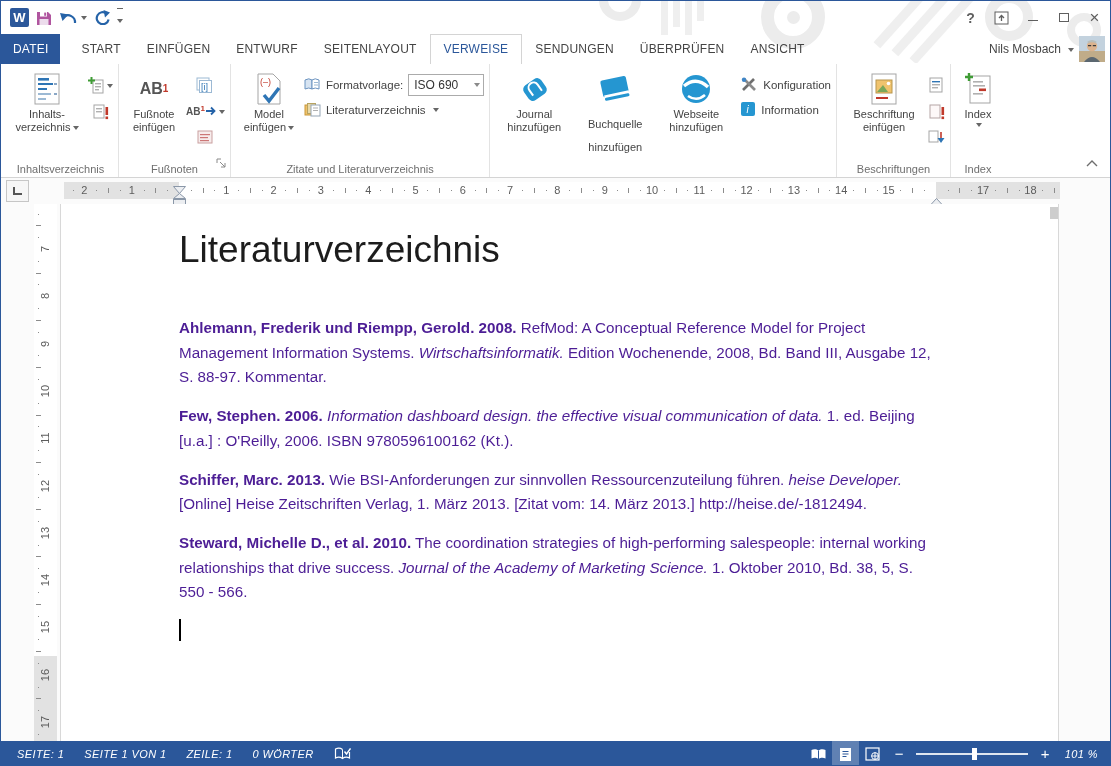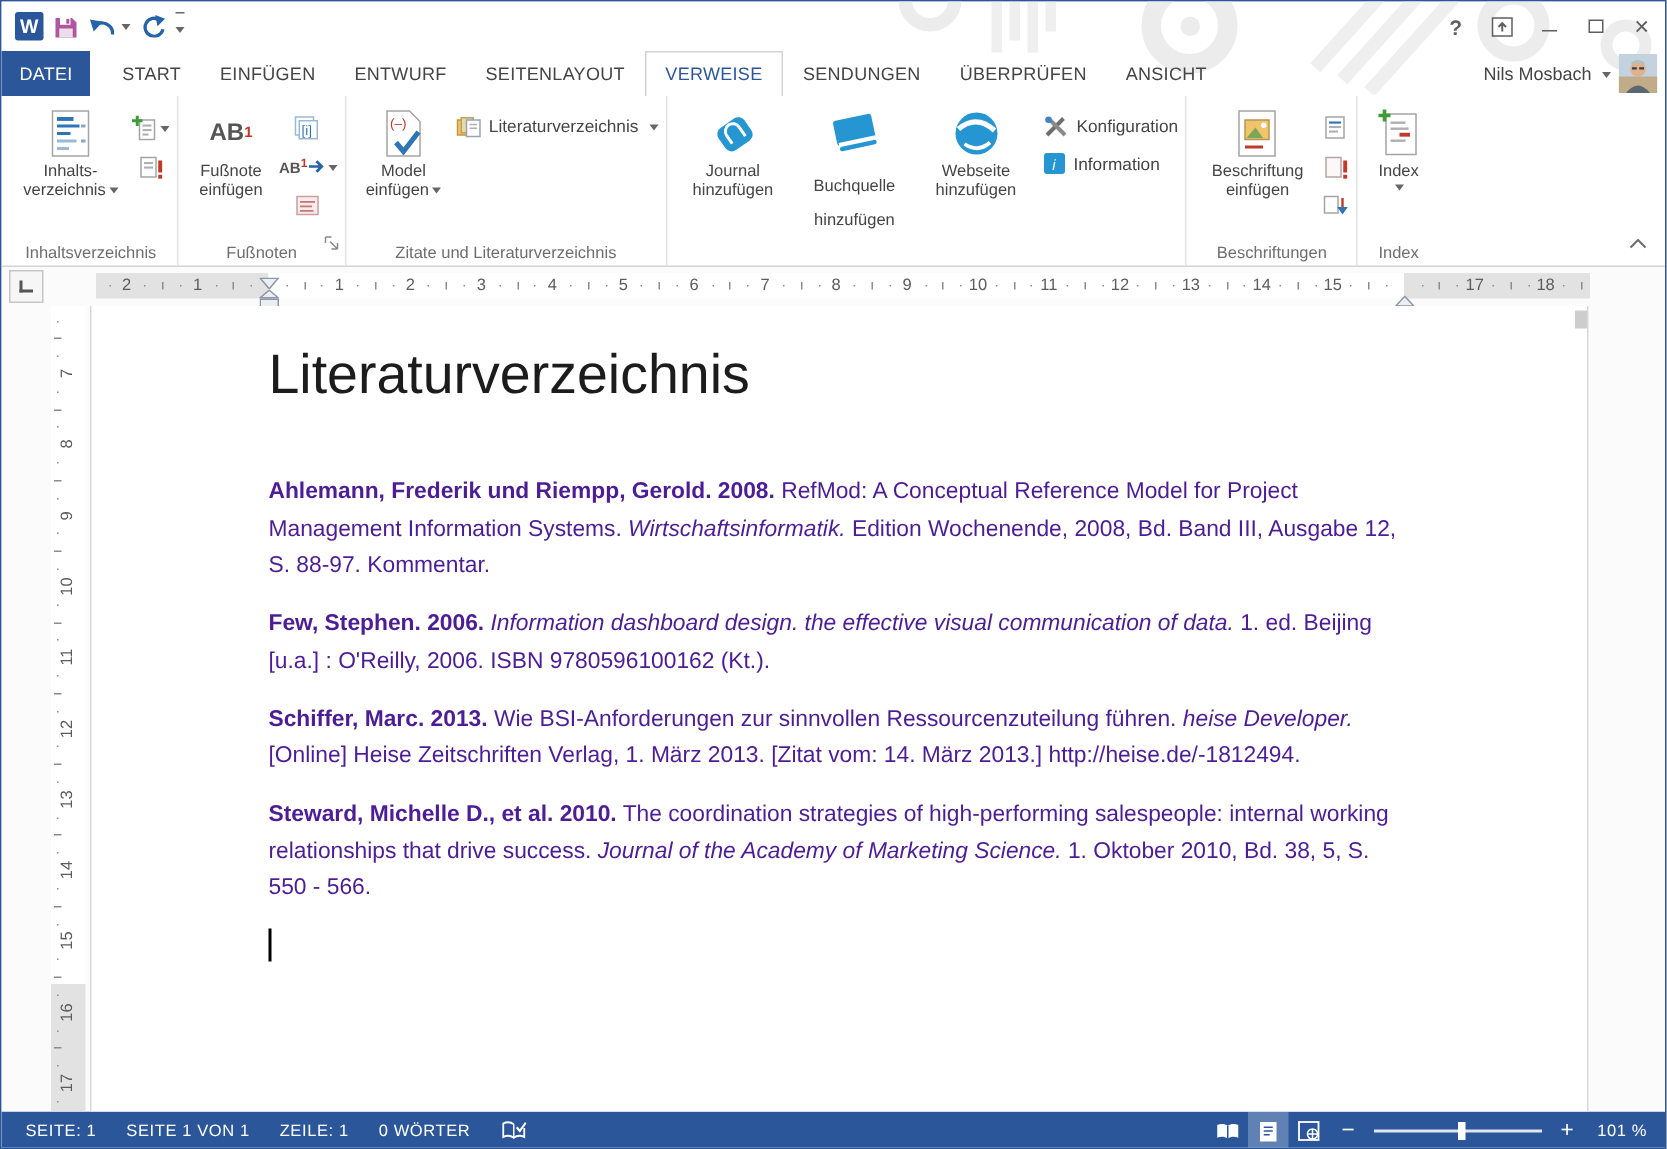--- a/index.html
+++ b/index.html
@@ -75,21 +75,21 @@
   .page { position:absolute; left:1px; top:0; width:999px; height:100%; background:#fff; border-left:1px solid #d8d8d8; border-right:1px solid #d8d8d8; padding:0 123px 0 118px; }
   .vscrollthumb { position:absolute; left:991px; top:3px; width:8px; height:12px; background:#cdcdcd; }
   .doc-title { font-size:37px; font-weight:300; color:#1c1c1c; margin:24px 0 44px 0; line-height:44px; }
   .bib p { font-size:15.2px; line-height:24.7px; color:#4c1d95; margin:0 0 14px 0; }
   .bib .b { font-weight:bold; }
   .bib .i { font-style:italic; }
   .cursorline { position:relative; height:24px; margin-top:1px; }
   .caret-bar { position:absolute; left:0; top:0; width:2px; height:22px; background:#000; }
 
   
-  .statusbar { height:26px; background:#2b579a; display:flex; align-items:center; color:#fff; font-size:11px; letter-spacing:.4px; padding-left:6px; }
+  .statusbar { height:26px; background:#2b579a; display:flex; align-items:center; color:#fff; font-size:11px; letter-spacing:.4px; padding-left:6px;font-style:italic; }
   .sitem { padding:0 10px; line-height:26px; white-space:nowrap; }
   .sicon { display:flex; align-items:center; padding:0 10px; }
   .sright { margin-left:auto; display:flex; align-items:center; }
   .vbtn { width:27px; height:26px; display:flex; align-items:center; justify-content:center; }
   .vbtn.active { background:rgba(255,255,255,.25); }
   .zbtn { width:26px; text-align:center; font-size:15px; line-height:24px; }
   .ztrack { position:relative; width:112px; height:2px; background:rgba(255,255,255,.85); margin:0 4px; }
   .zthumb { position:absolute; left:56px; top:-5px; width:5px; height:12px; background:#fff; }
   .zlabel { width:52px; text-align:right; padding-right:12px; }
 </style>
@@ -275,20 +275,33 @@
           <svg width="30" height="34">
               <path d="M4 2 h15 l7 7 v23 h-22 z" fill="#fff" stroke="#a5a5a5"></path>
               <text x="6" y="13" font-size="9" fill="#c0392b">(–)</text>
               <path d="M10 23 l5 6 L25 16" stroke="#2e75b5" stroke-width="3.4" fill="none"></path>
             </svg>
         </span>
         <span>Model</span>
         <span><span>einfügen</span><span class="caret"></span></span>
       </div>
       <div class="smallcol">
+        <span class="srow">
+          <svg width="17" height="15">
+              <path d="M1 3 q4 -2.4 7 0 v9 q-3 -2 -7 0 z" fill="#d7e4f2" stroke="#6b93c0"></path>
+              <path d="M15 3 q-4 -2.4 -7 0 v9 q3 -2 7 0 z" fill="#fff" stroke="#6b93c0"></path>
+              <rect x="10" y="5" width="4" height="1" fill="#9cb9d4"></rect>
+              <rect x="10" y="7.5" width="4" height="1" fill="#9cb9d4"></rect>
+            </svg>
+          <span>Formatvorlage:</span>
+          <span class="combo">
+            <span>ISO 690</span>
+            <span class="caret" style="border-top-color:#8a8a8a;"></span>
+          </span>
+        </span>
         <span class="srow">
           <svg width="17" height="15">
               <rect x="1" y="3" width="8" height="10" fill="#f0c36d" stroke="#c99739"></rect>
               <rect x="3.5" y="1.5" width="8" height="10" fill="#e9d9a8" stroke="#b8a360"></rect>
               <rect x="7" y="3" width="9" height="11" fill="#fff" stroke="#95a5b5"></rect>
               <rect x="9" y="5.5" width="5" height="1" fill="#b0b0b0"></rect>
               <rect x="9" y="8" width="5" height="1" fill="#b0b0b0"></rect>
             </svg>
           <span>Literaturverzeichnis</span>
           <span class="caret"></span>

